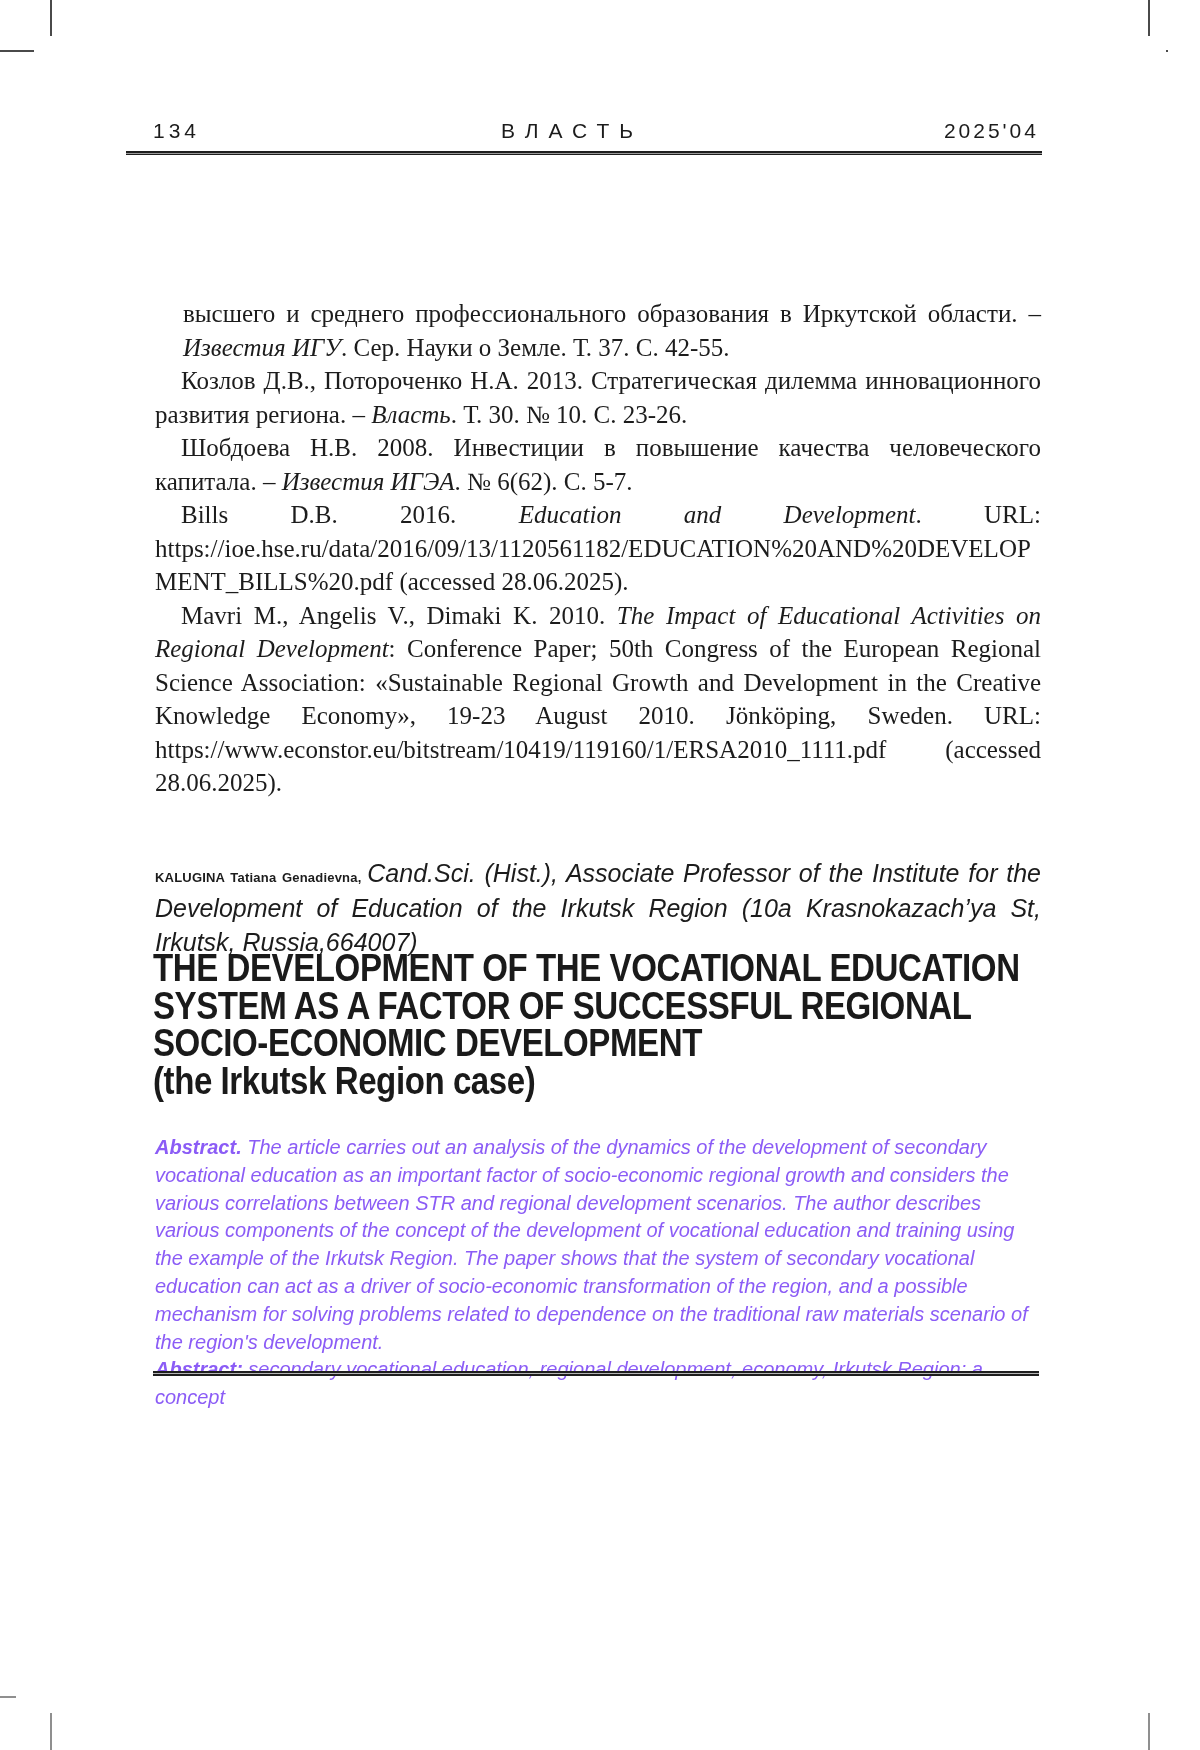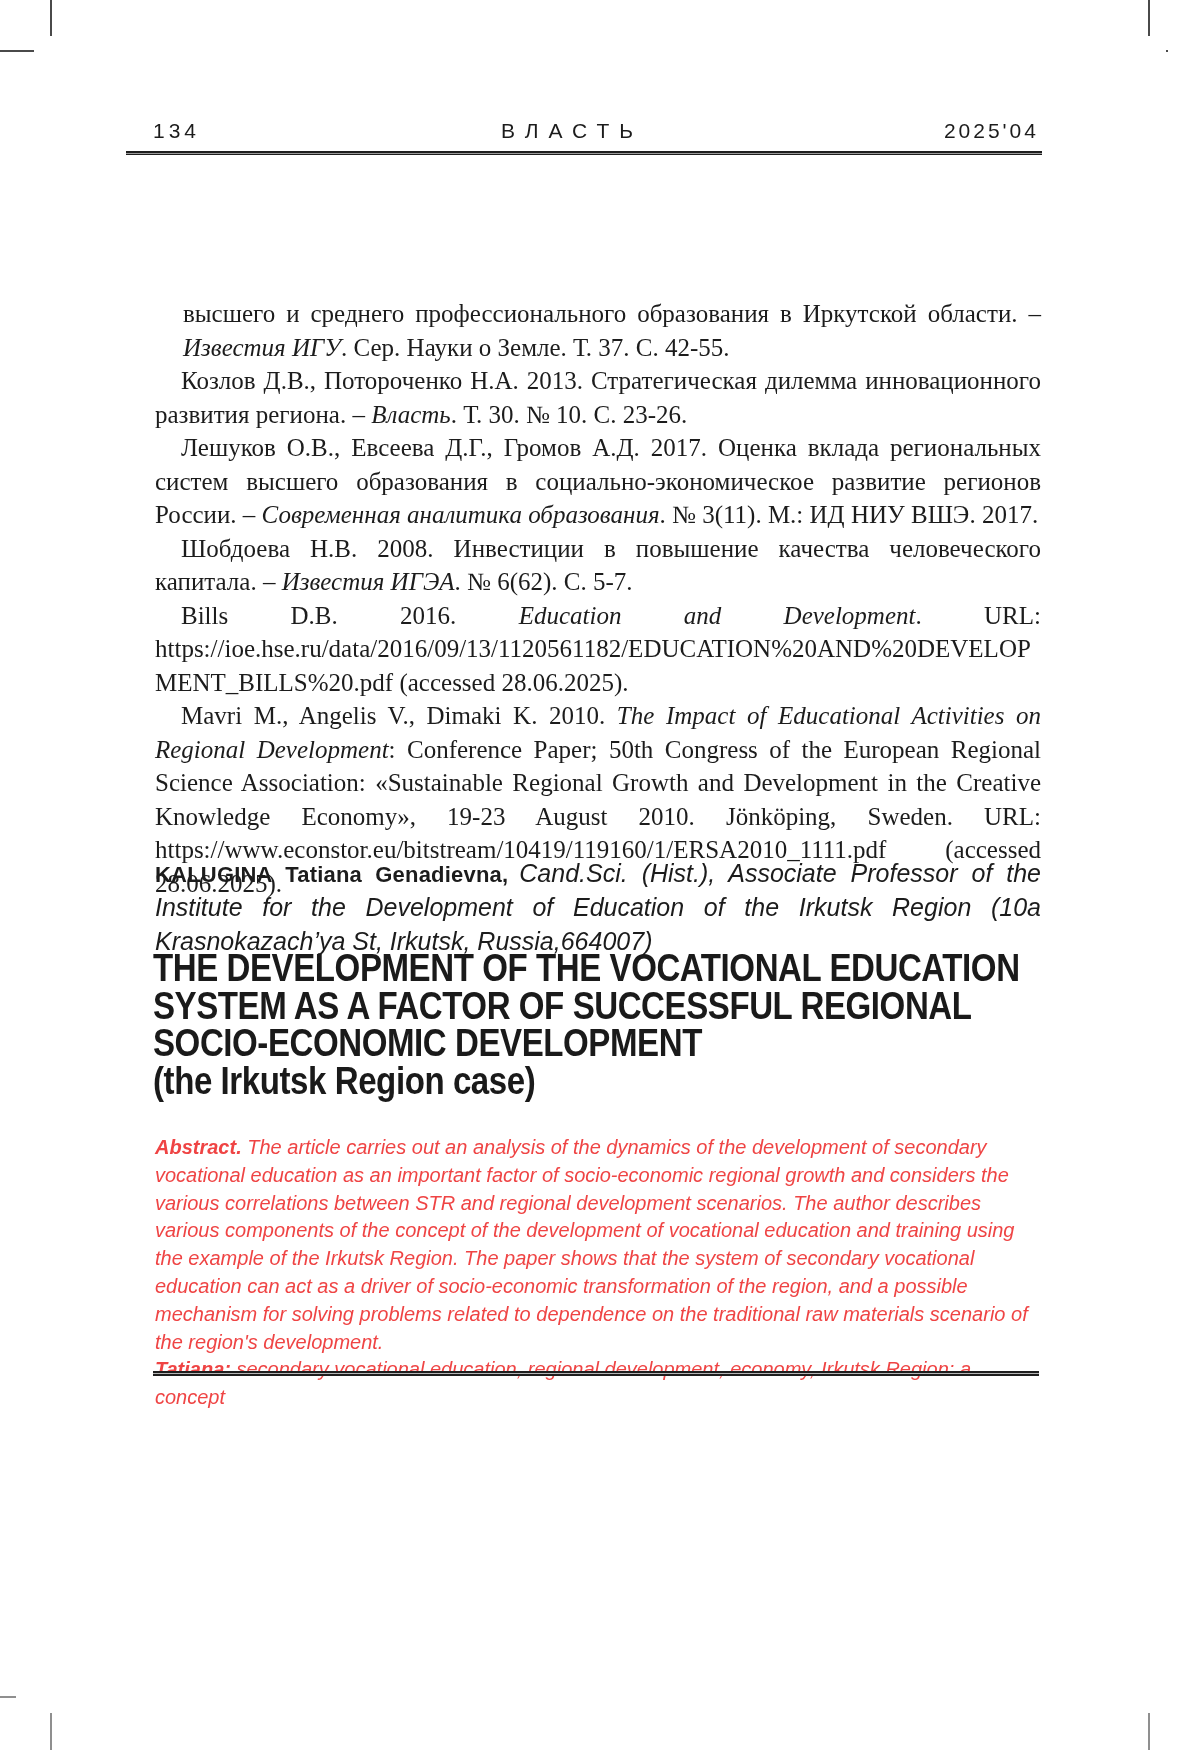--- a/index.html
+++ b/index.html
@@ -55,21 +55,21 @@
 
   
   .author {
     position: absolute;
     top: 858px; left: 155px; width: 886px;
     text-align: justify;
     line-height: 30px;
   }
   .author-name {
     font-family: "Liberation Sans", sans-serif;
-    font-weight: 700; font-size: 22px;
+    font-weight: 700; font-size: 13px;
     letter-spacing: 0.2px;
   }
   .author-details {
     font-family: Liberation Sans, sans-serif;
     font-style: italic; font-size: 25px;
   }
 
   
   .article-title {
     position: absolute;
@@ -86,21 +86,21 @@
   }
 
   
   .abstract-block {
     position: absolute;
     top: 1134px; left: 155px; width: 878px;
     font-family: "Liberation Sans", sans-serif;
     font-style: italic;
     font-size: 20px;
     line-height: 27.8px;
-    color: #ef4444;
+    color: #8b5cf6;
   }
   .abstract-label, .keywords-label { font-weight: 700; }
   .abstract-text, .keywords-text { font-weight: 400; }
 
   .rule-bottom {
     position: absolute;
     top: 1371px; left: 153px; width: 886px; height: 5px;
     border-top: 2px solid #1e1e1e;
     border-bottom: 2px solid #1e1e1e;
     background: #b5b5b5;
@@ -123,37 +123,36 @@
   <div class="header-row">
     <span class="header-page-num">134</span>
     <span class="header-journal">ВЛАСТЬ</span>
     <span class="header-issue">2025'04</span>
   </div>
   <div class="rule-top"></div>
 
   <div class="refs">
       <p class="ref no-indent"><span>высшего и среднего профессионального образования в Иркутской области. – </span><i>Известия ИГУ</i><span>. Сер. Науки о Земле. Т. 37. С. 42-55.</span></p>
       <p class="ref"><span>Козлов Д.В., Потороченко Н.А. 2013. Стратегическая дилемма инновационного развития региона. – </span><i>Власть</i><span>. Т. 30. № 10. С. 23-26.</span></p>
-      <p class="ref"><span>Лешуков О.В., Евсеева Д.Г., Громов А.Д. 2017. Оценка вклада региональных систем высшего образования в социально-экономическое развитие регионов России. – </span><i>Современная аналитика образования</i><span>. № 3(11). М.: ИД НИУ ВШЭ. 2017.</span></p>
       <p class="ref"><span>Шобдоева Н.В. 2008. Инвестиции в повышение качества человеческого капитала. – </span><i>Известия ИГЭА</i><span>. № 6(62). С. 5-7.</span></p>
       <p class="ref"><span>Bills D.B. 2016. </span><i>Education and Development</i><span>. URL: https://ioe.hse.ru/data/2016/09/13/1120561182/EDUCATION%20AND%20DEVELOPMENT_BILLS%20.pdf (accessed 28.06.2025).</span></p>
       <p class="ref"><span>Mavri M., Angelis V., Dimaki K. 2010. </span><i>The Impact of Educational Activities on Regional Development</i><span>: Conference Paper; 50th Congress of the European Regional Science Association: «Sustainable Regional Growth and Development in the Creative Knowledge Economy», 19-23 August 2010. Jönköping, Sweden. URL: https://www.econstor.eu/bitstream/10419/119160/1/ERSA2010_1111.pdf (accessed 28.06.2025).</span></p>
     </div>
 
   <p class="author">
     <span class="author-name">KALUGINA Tatiana Genadievna,</span>
     <span> </span>
     <span class="author-details">Cand.Sci. (Hist.), Associate Professor of the Institute for the Development of Education of the Irkutsk Region (10a Krasnokazach’ya St, Irkutsk, Russia,664007)</span>
   </p>
 
   <h1 class="article-title">THE DEVELOPMENT OF THE VOCATIONAL EDUCATION
 SYSTEM AS A FACTOR OF SUCCESSFUL REGIONAL
 SOCIO-ECONOMIC DEVELOPMENT
 (the Irkutsk Region case)</h1>
 
   <div class="abstract-block">
     <p><span class="abstract-label">Abstract.</span> <span class="abstract-text">The article carries out an analysis of the dynamics of the development of secondary vocational education as an important factor of socio-economic regional growth and considers the various correlations between STR and regional development scenarios. The author describes various components of the concept of the development of vocational education and training using the example of the Irkutsk Region. The paper shows that the system of secondary vocational education can act as a driver of socio-economic transformation of the region, and a possible mechanism for solving problems related to dependence on the traditional raw materials scenario of the region's development.</span></p>
-    <p><span class="keywords-label">Tatiana:</span> <span class="keywords-text">secondary vocational education, regional development, economy, Irkutsk Region: a concept</span></p>
+    <p><span class="keywords-label">Abstract:</span> <span class="keywords-text">secondary vocational education, regional development, economy, Irkutsk Region: a concept</span></p>
   </div>
 
   <div class="rule-bottom"></div>
 
 </div>
 
 </body></html>

